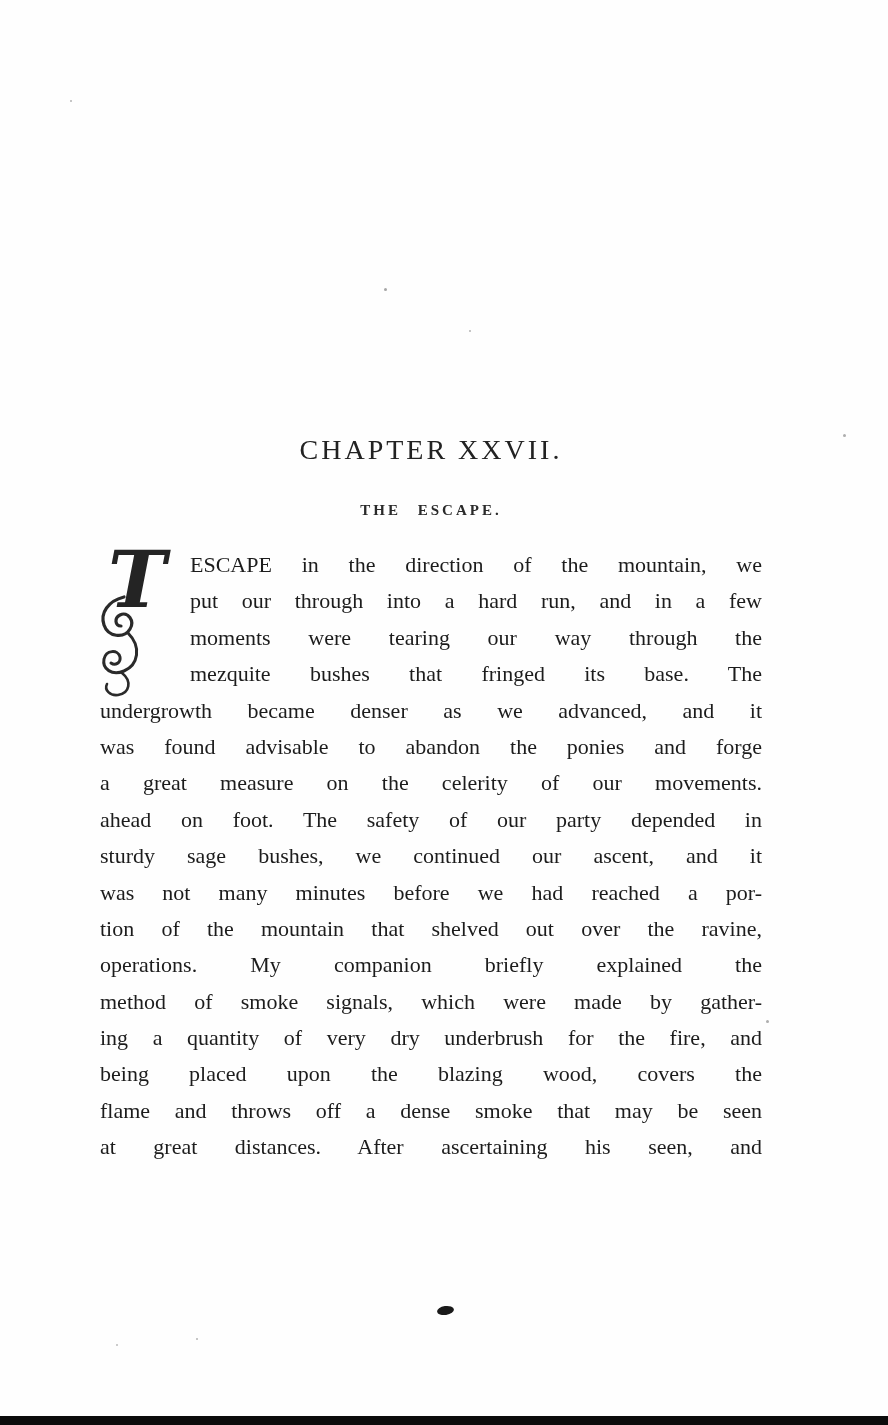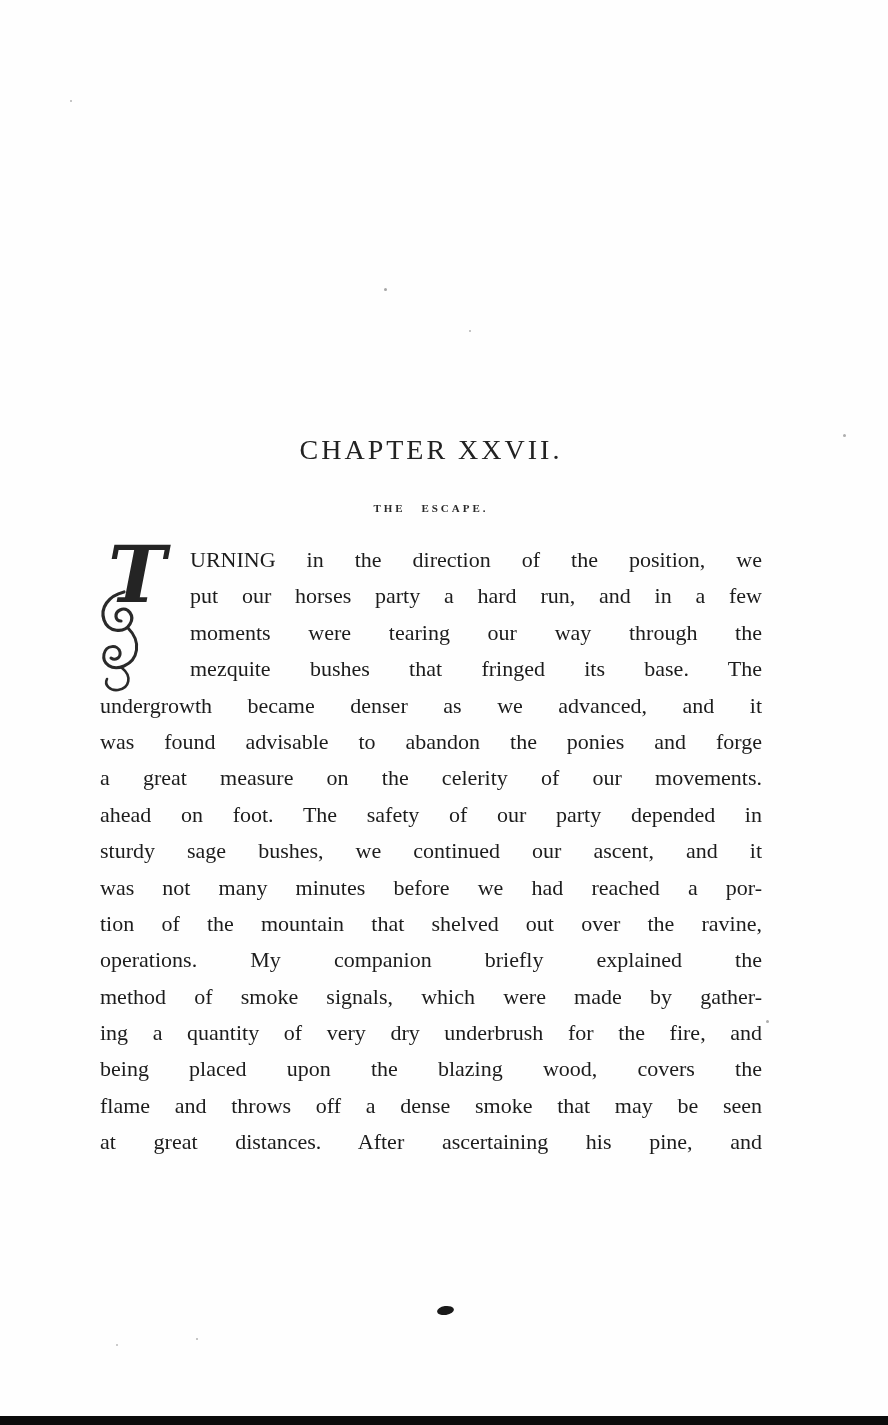--- a/index.html
+++ b/index.html
@@ -25,21 +25,21 @@
   .chapter {
     margin: 418px 0 0 0;
     font-size: 28px;
     font-weight: normal;
     letter-spacing: 3px;
     text-align: center;
     color: #222;
   }
   .section {
     margin: 36px 0 0 0;
-    font-size: 11px;
+    font-size: 15px;
     font-weight: bold;
     letter-spacing: 3px;
     word-spacing: 10px;
     text-align: center;
     color: #2a2a2a;
   }
   .body-text {
     position: relative;
     margin-top: 28px;
     font-size: 22px;
@@ -125,37 +125,37 @@
 
       <div class="dropcap-wrap">
         <span class="dropcap-letter">T</span>
         <svg class="dropcap-flourish" width="80" height="104" viewBox="0 0 80 104">
           <path d="M26,2 C10,6 2,18 6,30 C10,42 26,44 32,34 C37,26 30,16 22,20 C16,23 17,31 23,31" fill="none" stroke="#2a2a2a" stroke-width="3.2" stroke-linecap="round"></path>
           <path d="M30,38 C44,52 40,70 26,76 C14,81 4,74 6,64 C8,55 20,54 22,62 C23,68 17,71 13,68" fill="none" stroke="#2a2a2a" stroke-width="3" stroke-linecap="round"></path>
           <path d="M24,78 C34,86 32,98 20,100 C12,101 6,95 9,89" fill="none" stroke="#2a2a2a" stroke-width="2.6" stroke-linecap="round"></path>
         </svg>
       </div>
 
-      <div class="line ind">URNING in the direction of the position, we</div>
-      <div class="line ind">put our horses party a hard run, and in a few</div>
+      <div class="line ind">ESCAPE in the direction of the mountain, we</div>
+      <div class="line ind">put our through into a hard run, and in a few</div>
       <div class="line ind">moments were tearing our way through the</div>
       <div class="line ind">mezquite bushes that fringed its base. The</div>
       <div class="line">undergrowth became denser as we advanced, and it</div>
       <div class="line">was found advisable to abandon the ponies and forge</div>
       <div class="line">a great measure on the celerity of our movements.</div>
       <div class="line">ahead on foot. The safety of our party depended in</div>
       <div class="line">sturdy sage bushes, we continued our ascent, and it</div>
       <div class="line">was not many minutes before we had reached a por-</div>
       <div class="line">tion of the mountain that shelved out over the ravine,</div>
       <div class="line">operations. My companion briefly explained the</div>
       <div class="line">method of smoke signals, which were made by gather-</div>
       <div class="line">ing a quantity of very dry underbrush for the fire, and</div>
       <div class="line">being placed upon the blazing wood, covers the</div>
       <div class="line">flame and throws off a dense smoke that may be seen</div>
-      <div class="line">at great distances. After ascertaining his pine, and</div>
+      <div class="line">at great distances. After ascertaining his seen, and</div>
 
     </div>
   </div>
 
   <div class="ornament"></div>
 
   <div class="speck s1"></div>
   <div class="speck s2"></div>
   <div class="speck s3"></div>
   <div class="speck s4"></div>

